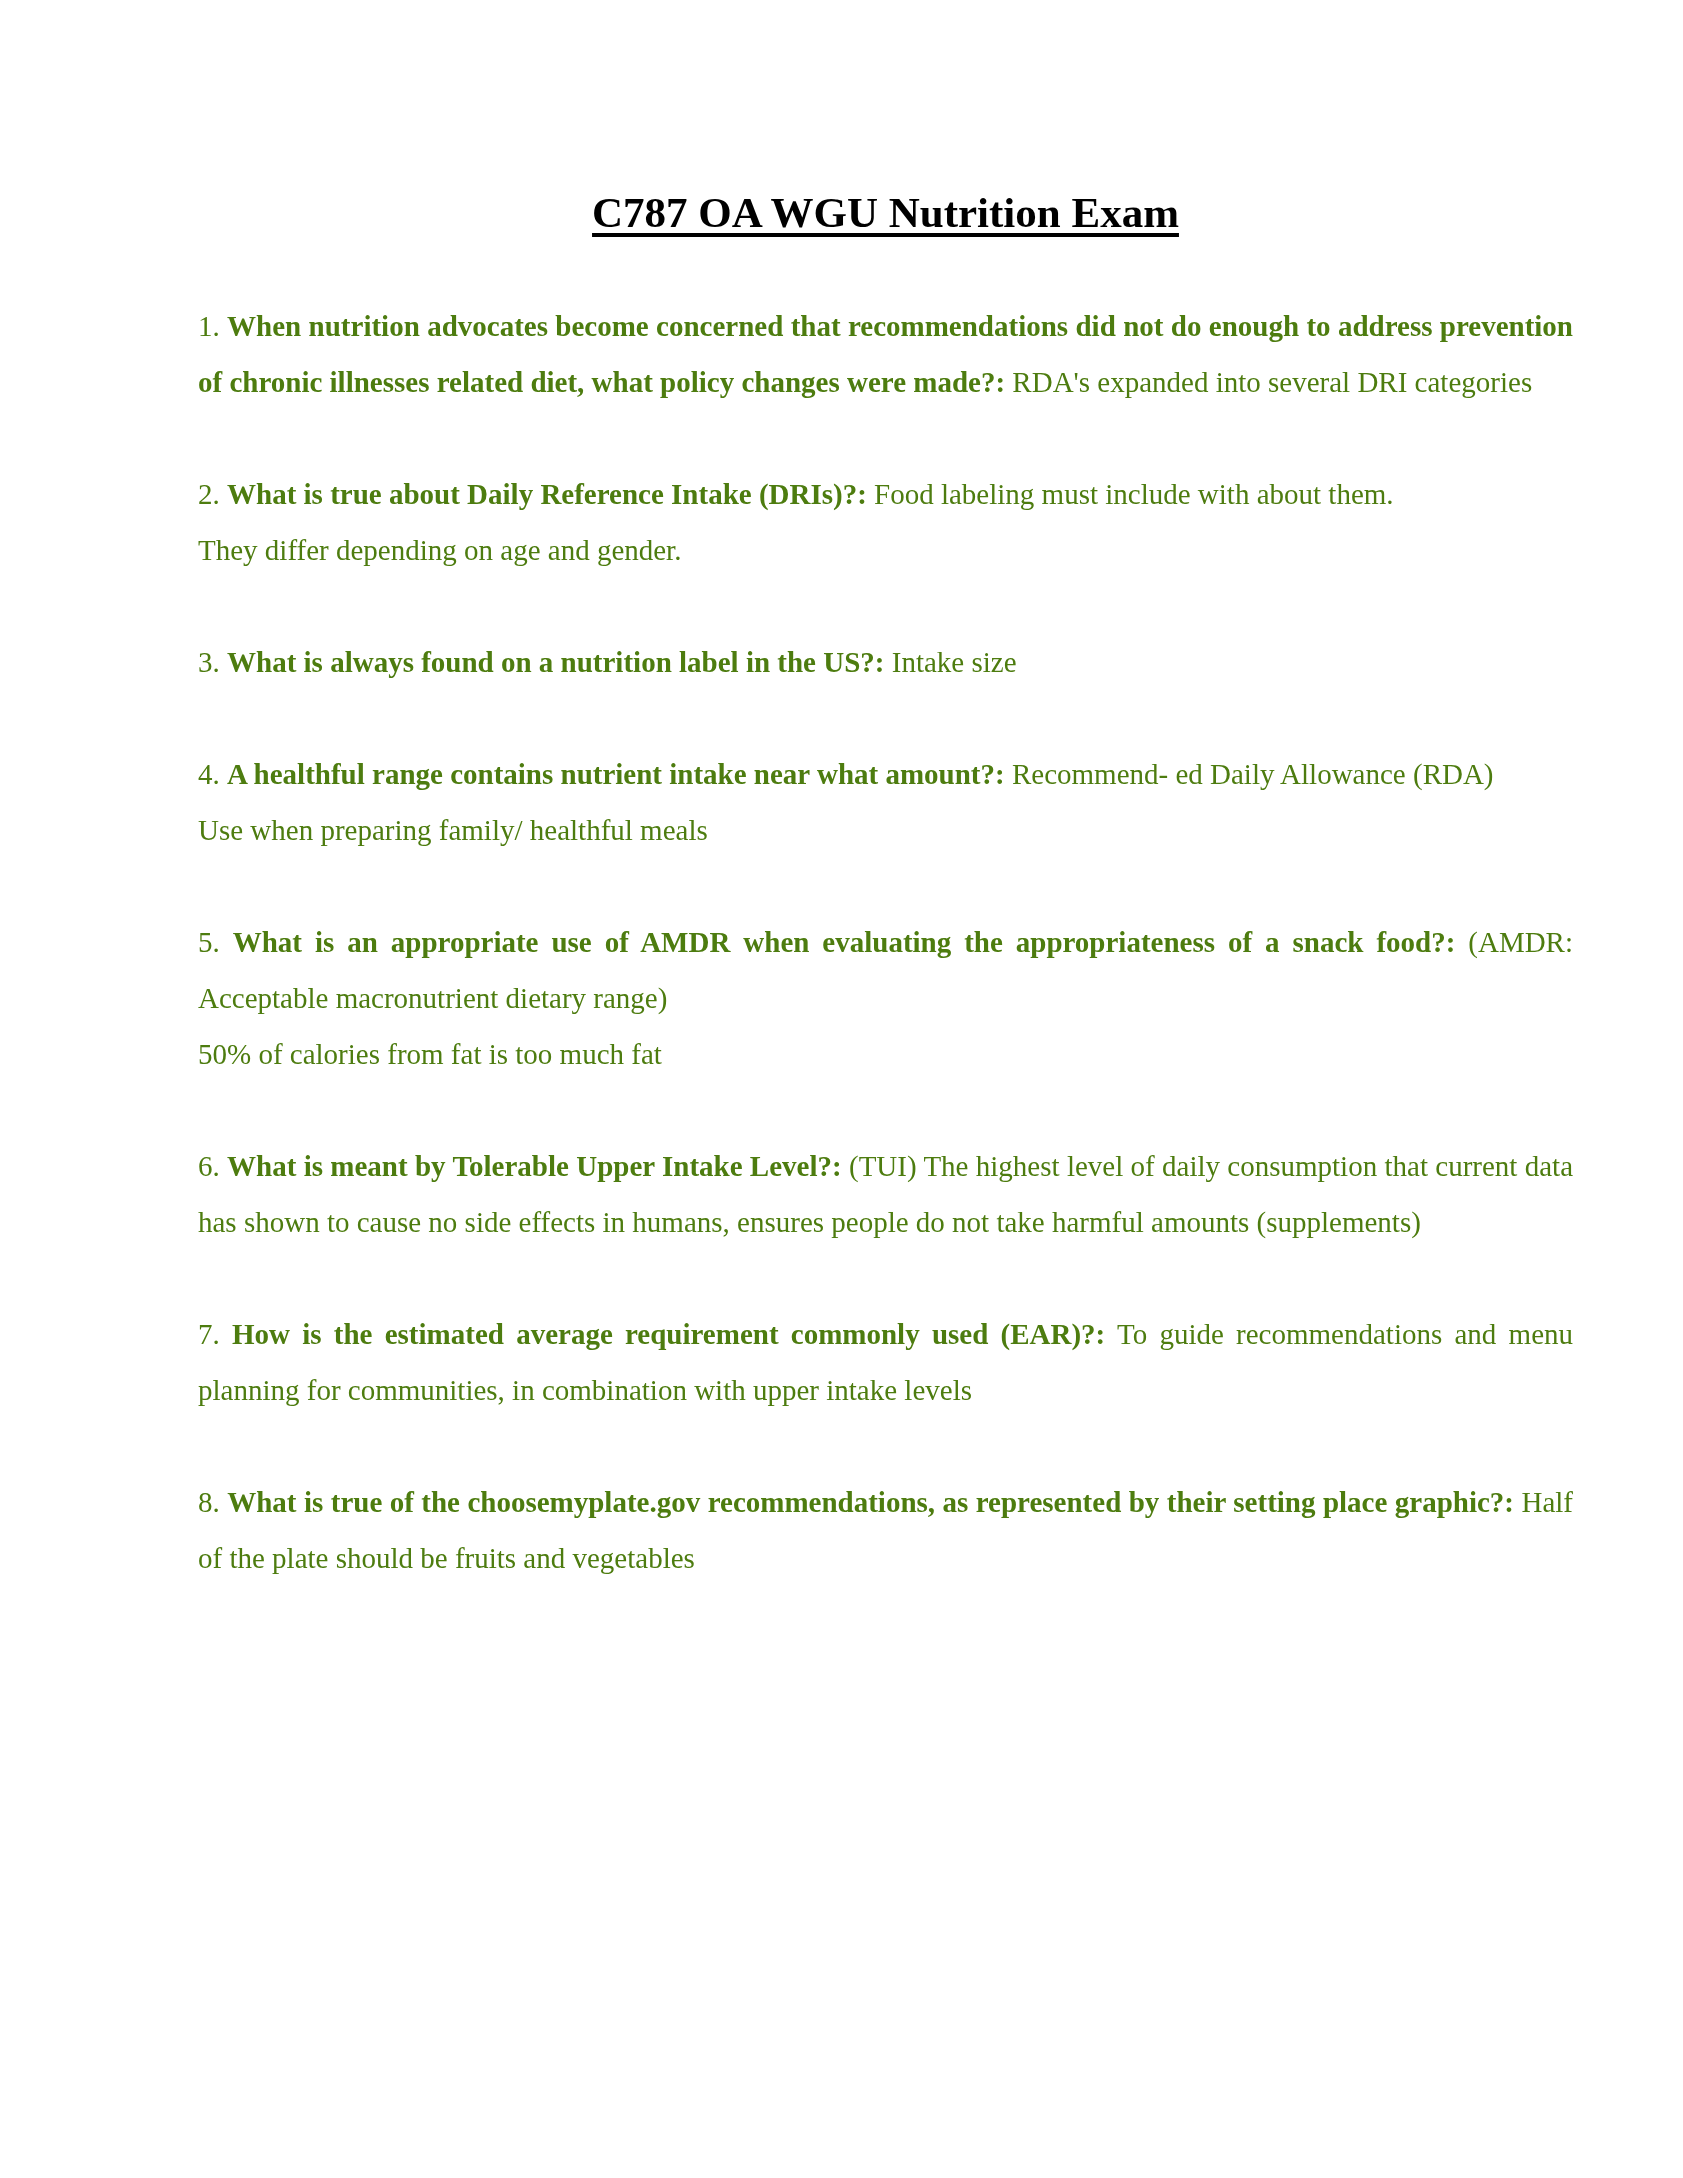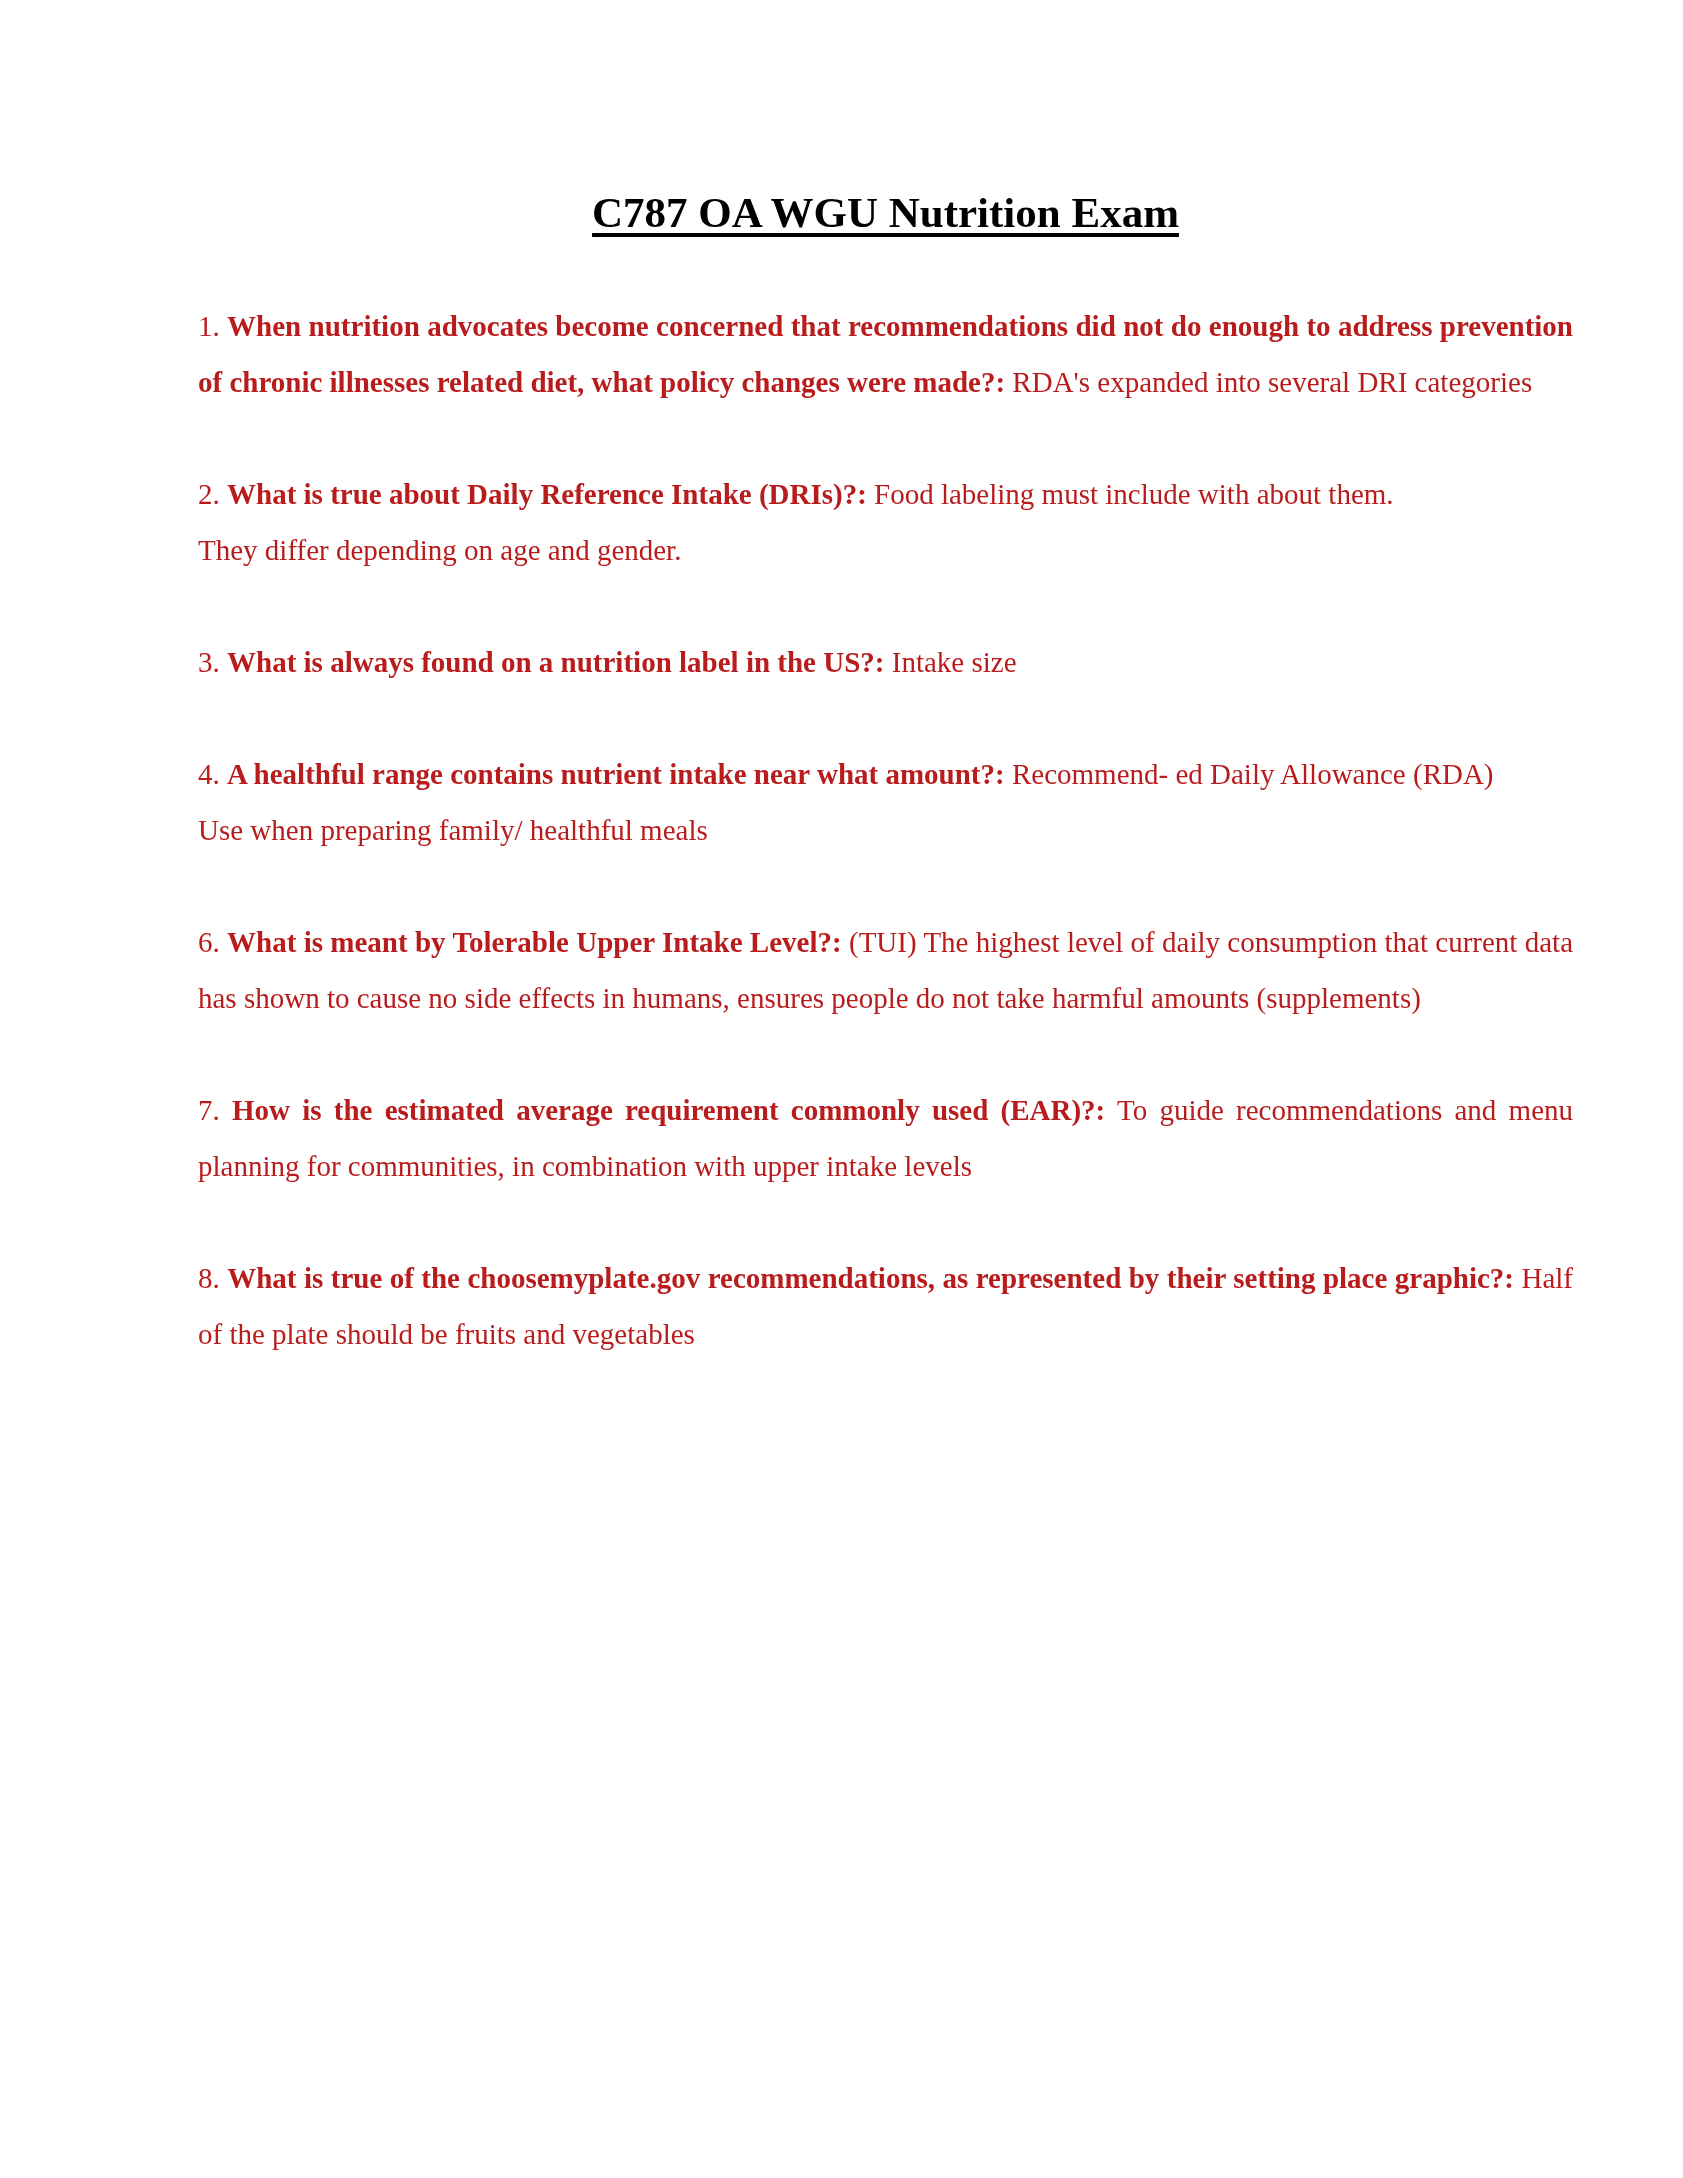--- a/index.html
+++ b/index.html
@@ -30,21 +30,21 @@
     text-underline-offset: 6px;
   }
   .question {
     margin: 0 0 56px 0;
   }
   .q-main, .q-extra {
     margin: 0;
     font-size: 29px;
     line-height: 56px;
     text-align: justify;
-    color: #b91c1c;
+    color: #4d7c0f;
   }
   .q-num {
     font-weight: normal;
   }
   .q-text {
     font-weight: bold;
   }
   .q-answer {
     font-weight: normal;
   }
@@ -90,20 +90,28 @@
 
   <section class="question">
     <p class="q-main">
       <span class="q-num">4.</span>
       <span class="q-text">A healthful range contains nutrient intake near what amount?:</span>
       <span class="q-answer">Recommend- ed Daily Allowance (RDA)</span>
     </p>
     <p class="q-extra">Use when preparing family/ healthful meals</p>
   </section>
 
+  <section class="question">
+    <p class="q-main">
+      <span class="q-num">5.</span>
+      <span class="q-text">What is an appropriate use of AMDR when evaluating the appropriateness of a snack food?:</span>
+      <span class="q-answer">(AMDR: Acceptable macronutrient dietary range)</span>
+    </p>
+    <p class="q-extra">50% of calories from fat is too much fat</p>
+  </section>
 
   <section class="question">
     <p class="q-main">
       <span class="q-num">6.</span>
       <span class="q-text">What is meant by Tolerable Upper Intake Level?:</span>
       <span class="q-answer">(TUI) The highest level of daily consumption that current data has shown to cause no side effects in humans, ensures people do not take harmful amounts (supplements)</span>
     </p>
 
   </section>
 

